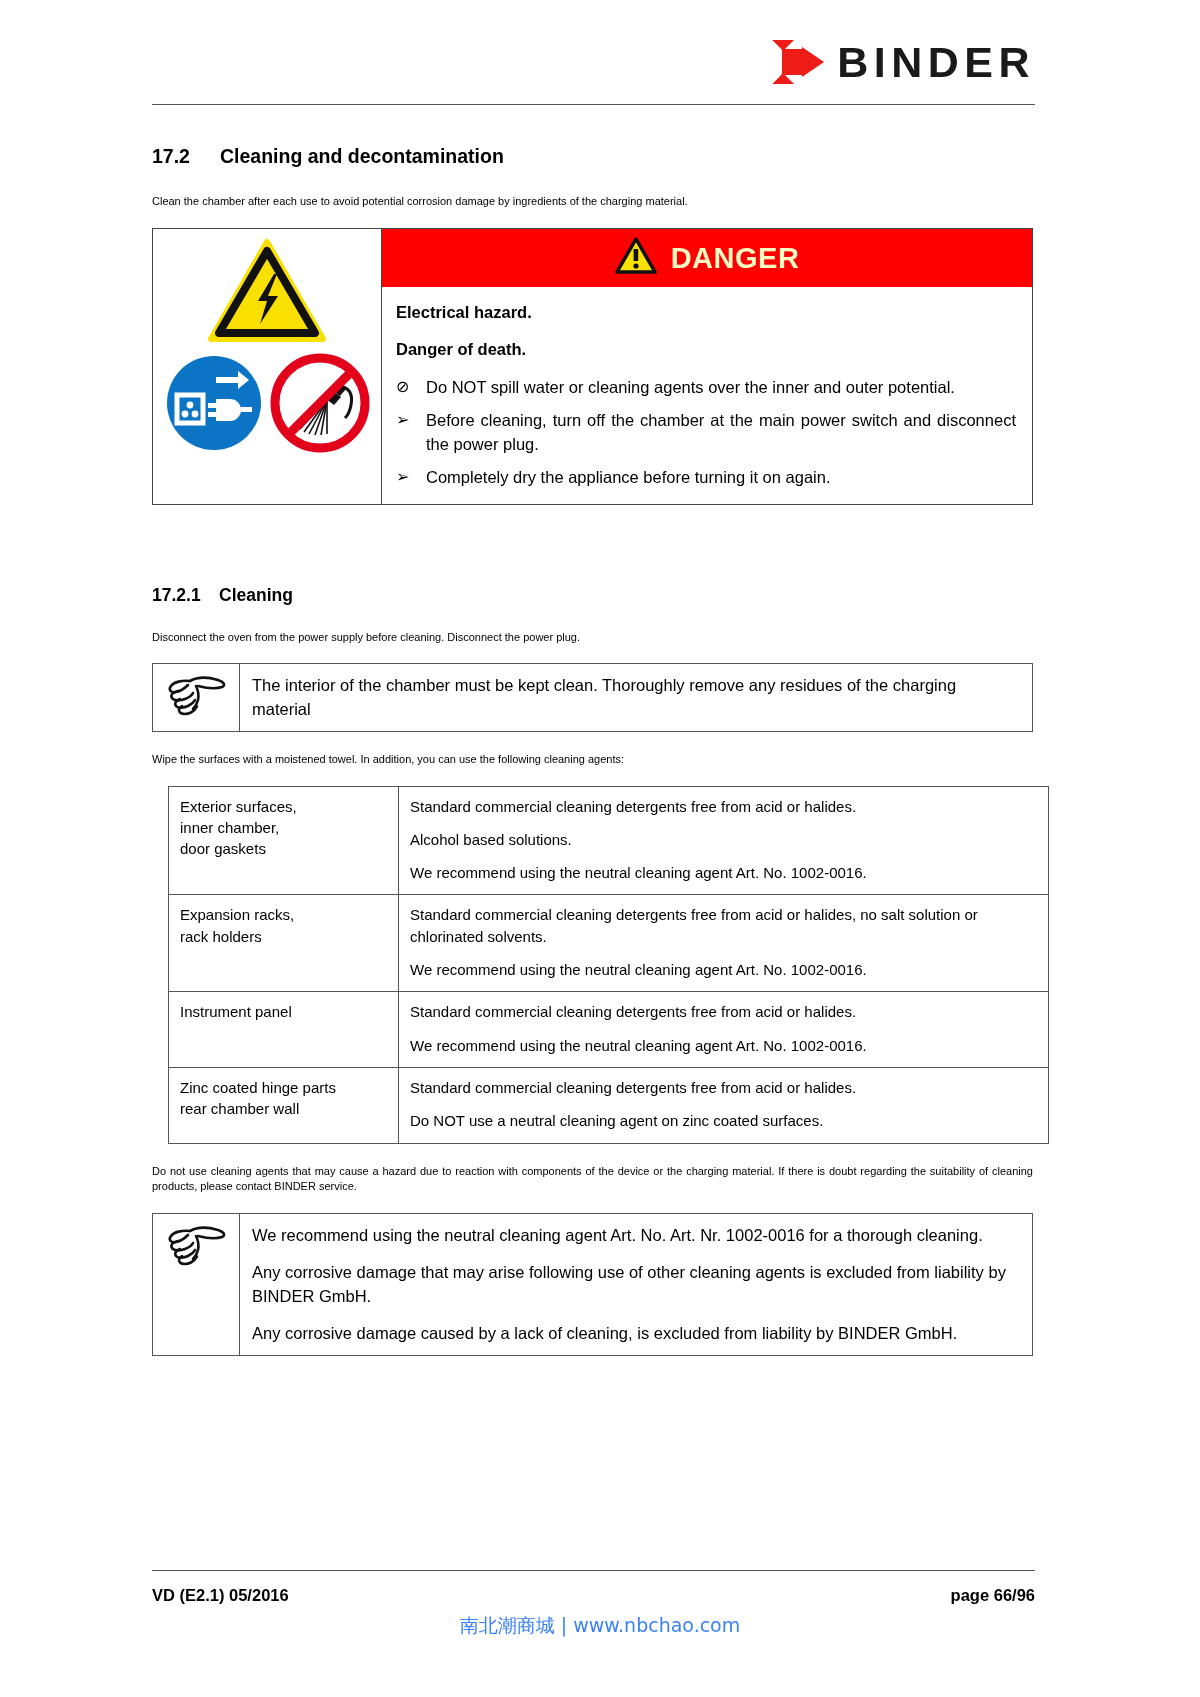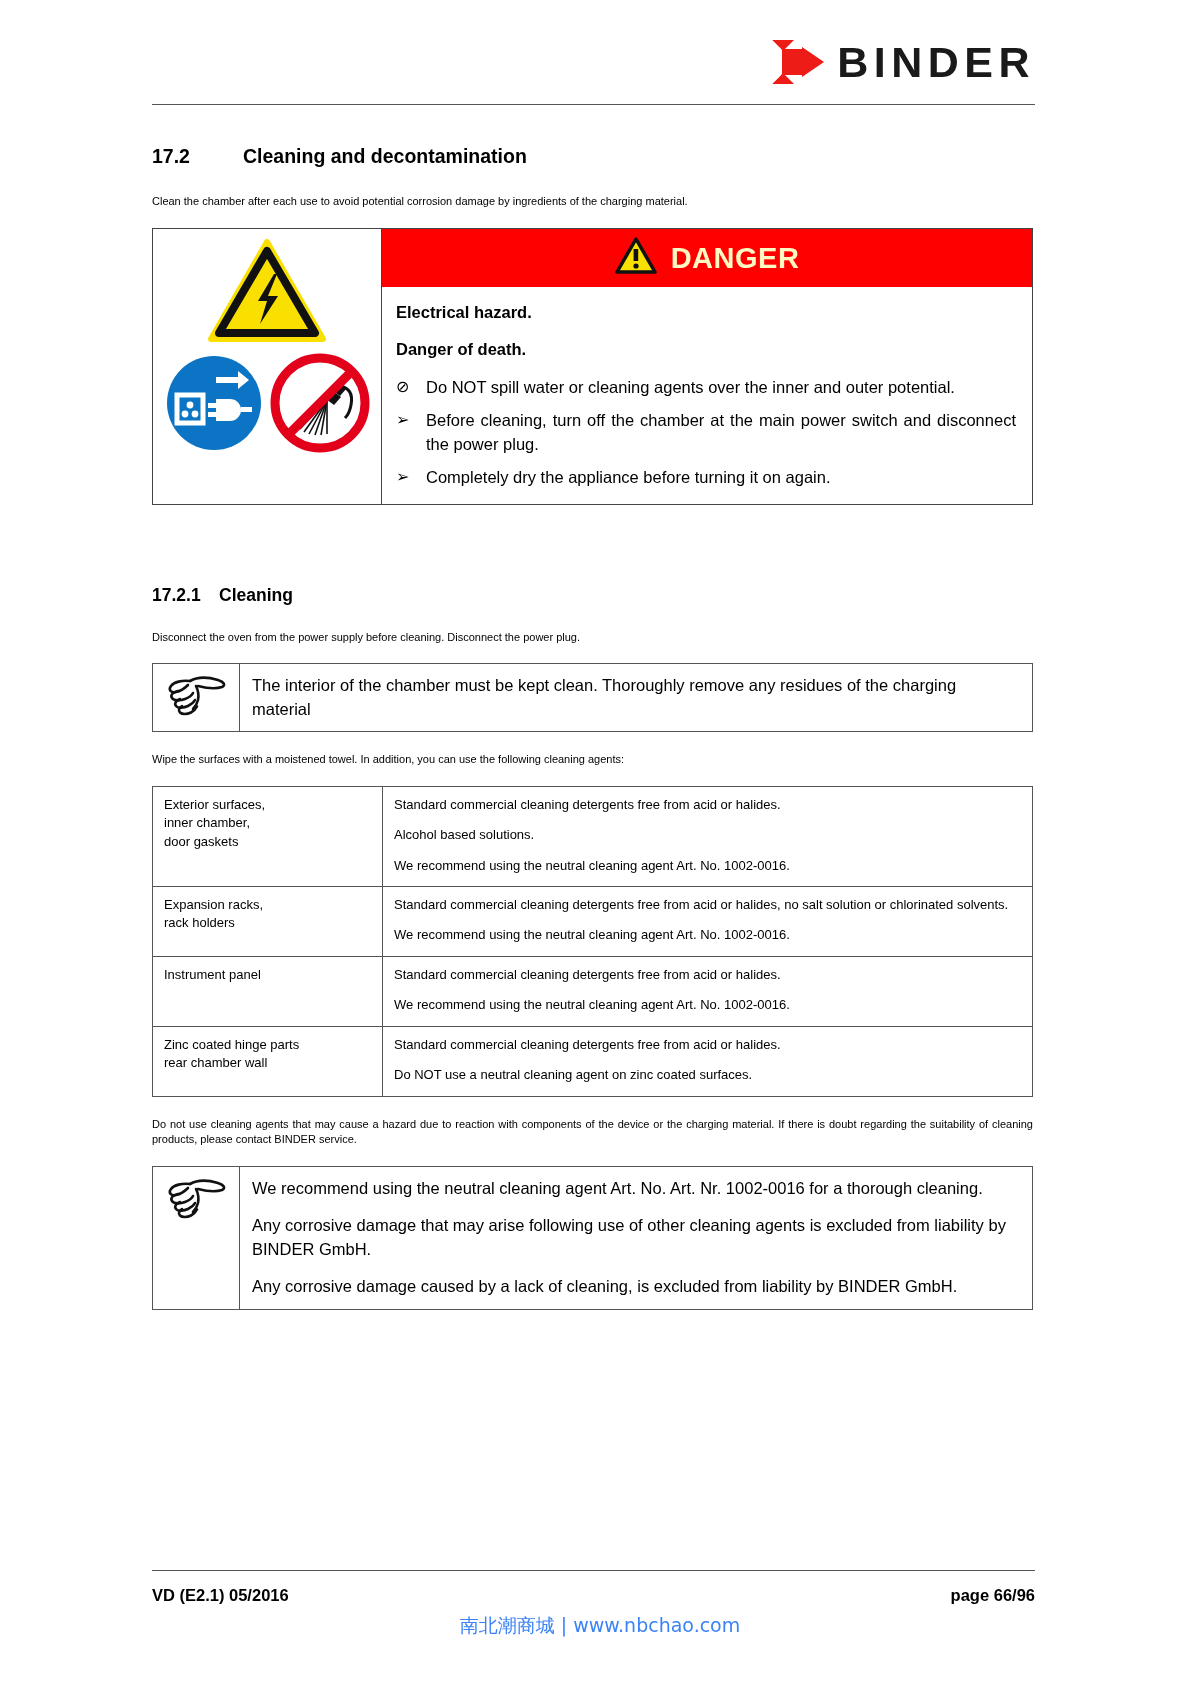--- a/index.html
+++ b/index.html
@@ -65,21 +65,20 @@
     top: 145px;
     width: 881px;
   }
 
   h2.section-title {
     font-size: 19.5px;
     font-weight: bold;
     margin: 0 0 26px 0;
     line-height: 1.2;
     display: flex;
-    gap: 23px;
   }
   h2.section-title .num { width: 68px; flex: none; }
 
   h3.subsection-title {
     font-size: 17.5px;
     font-weight: bold;
     margin: 0 0 24px 0;
     line-height: 1.2;
     display: flex;
   }
@@ -176,22 +175,22 @@
     font-size: 16.5px;
     line-height: 1.42;
   }
   .note-body p { margin: 0 0 14px 0; }
   .note-body p:last-child { margin-bottom: 0; }
 
   
   table.agents {
     width: 100%;
     border-collapse: collapse;
-    margin: 0 0 20px 0;
-    font-size: 13px;
+    margin: 0 0 20px 16px;
+    font-size: 15px;
     padding-left: 6px;
   }
   table.agents td {
     border: 1.3px solid #555;
     vertical-align: top;
     padding: 9px 11px 11px 11px;
     line-height: 1.42;
   }
   table.agents td.col-a { width: 207px; }
   table.agents td p { margin: 0 0 12px 0; }

